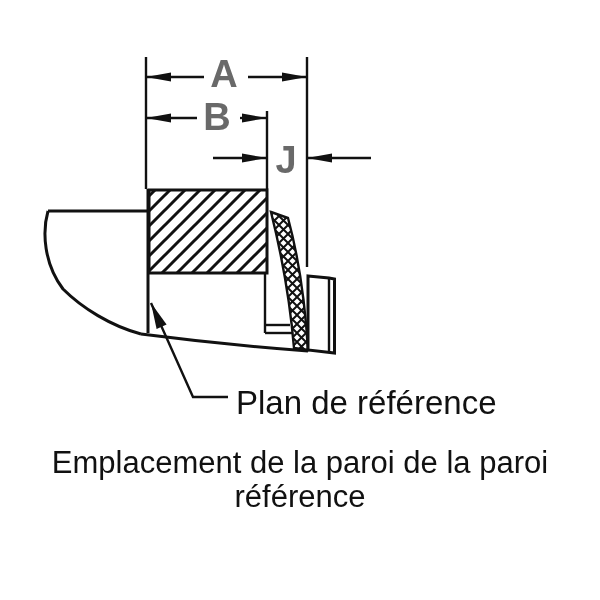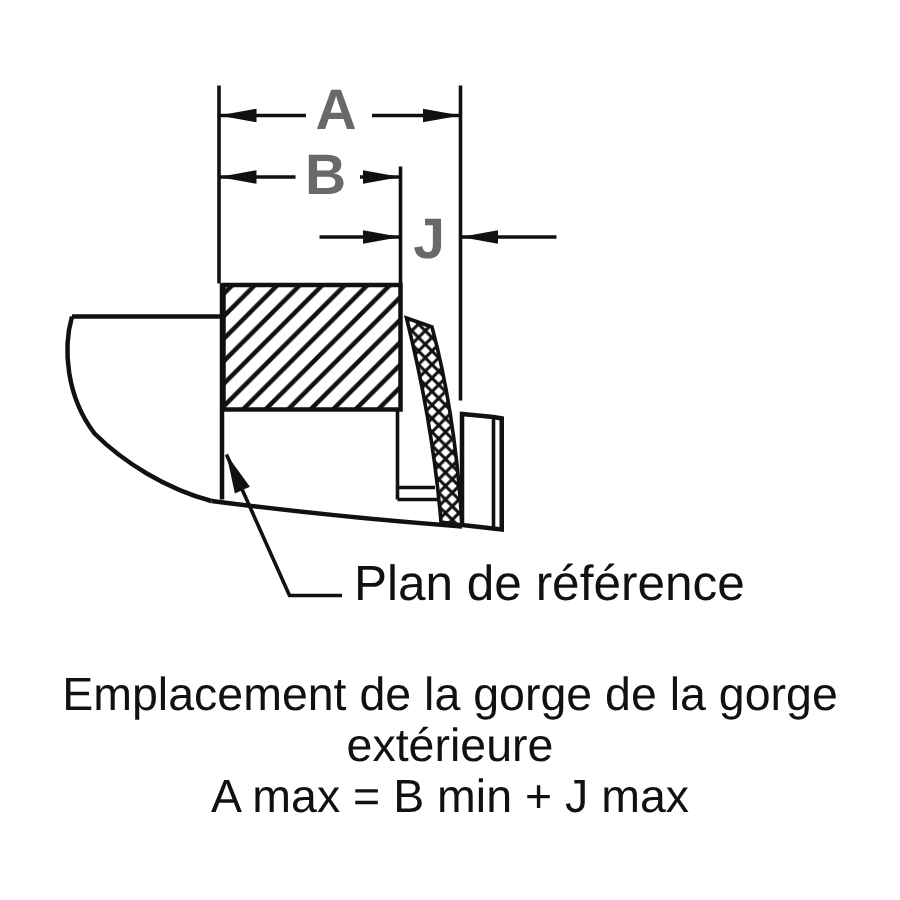--- a/index.html
+++ b/index.html
@@ -25,21 +25,21 @@
     font-weight: bold;
     font-size: 38px;
     line-height: 1;
     color: #696969;
     text-align: center;
     white-space: nowrap;
   }
   .leader-label {
     position: absolute;
     left: 236px;
-    top: 372px;
+    top: 386px;
     font-size: 33px;
     line-height: 1;
     color: #111111;
     white-space: nowrap;
   }
   .caption {
     position: absolute;
     left: 0;
     top: 446px;
     width: 600px;
@@ -109,18 +109,17 @@
     <polygon points="151,303 156.6,329 166.6,324.5" fill="#111111" stroke="none"></polygon>
   </svg>
 
   <div class="dim-label" style="left:206px; top:55px; width:36px;">A</div>
   <div class="dim-label" style="left:199px; top:98px; width:36px;">B</div>
   <div class="dim-label" style="left:270px; top:141px; width:32px;">J</div>
 
   <div class="leader-label">Plan de référence</div>
 
   <div class="caption">
-    <div>Emplacement de la gorge de la gorge</div>
-    <div>extérieure</div>
-    <div>A max = B min + J max</div>
+    <div>Emplacement de la paroi de la paroi</div>
+    <div>référence</div>
   </div>
 
 </div>
 
 </body></html>

